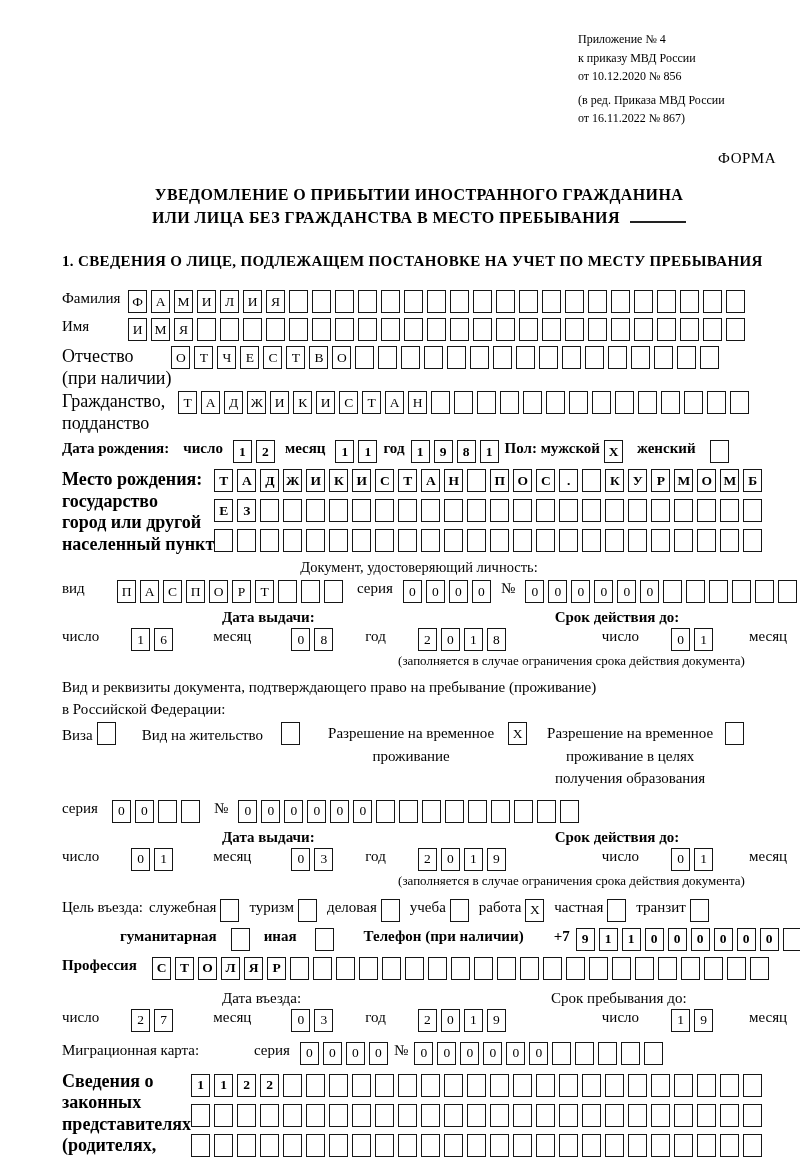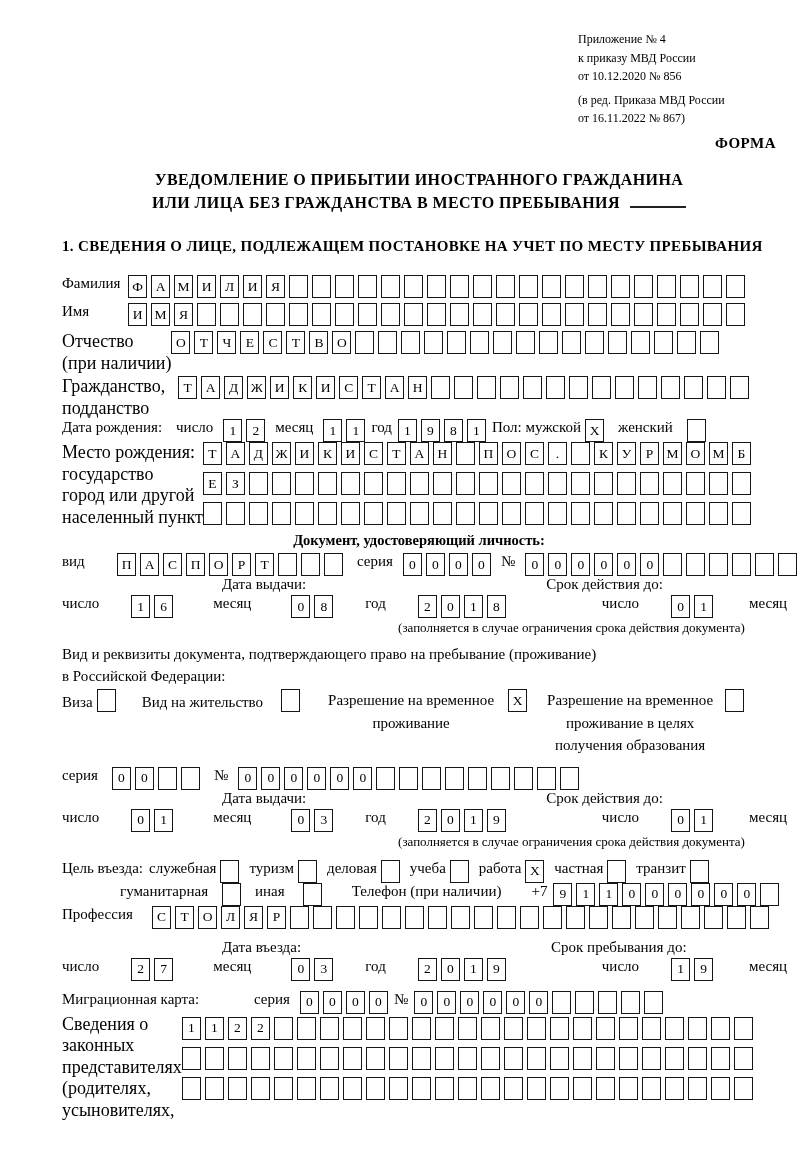--- a/index.html
+++ b/index.html
@@ -3,45 +3,45 @@
 <meta charset="utf-8">
 <style>
   html,body{margin:0;padding:0;background:#e9e9e9;}
   .page{
     width:800px;height:1163px;margin:0 auto;background:#fff;color:#000;
     font-family:"Liberation Serif","DejaVu Serif",serif;
     box-sizing:border-box;padding:30px 24px 0 62px;position:relative;overflow:hidden;
   }
   .hdr{margin-left:516px;font-size:12px;line-height:1.55;}
   .hdr .blk2{margin-top:5px;}
-  .forma{margin-top:7px;text-align:right;font-weight:bold;font-size:15px;letter-spacing:.5px;}
+  .forma{margin-top:22px;text-align:right;font-weight:normal;font-size:15px;letter-spacing:.5px;}
   .title{margin-top:16px;text-align:center;font-weight:bold;font-size:16px;line-height:1.45;letter-spacing:.4px;}
   .blank-line{display:inline-block;width:56px;border-bottom:2px solid #222;height:14px;margin-left:10px;vertical-align:baseline;}
   .sec-head{margin-top:24px;font-weight:bold;font-size:15px;letter-spacing:.35px;white-space:nowrap;}
   .frow{display:flex;align-items:flex-start;white-space:nowrap;}
   .frow.top{align-items:flex-start;}
   .lbl{font-size:15px;flex:0 0 auto;}
   .lblcol{flex:0 0 auto;font-size:18px;}
   .w65{width:66px;}　.w114{width:114px;}　.w144{width:145px;}
   .cells{display:flex;gap:4px;flex:0 0 auto;}
   .cell{
     width:19px;height:23px;border:1.6px solid #161616;box-sizing:border-box;background:#fff;
     display:inline-flex;align-items:center;justify-content:center;
     font-size:13.5px;font-family:"Liberation Serif",serif;flex:0 0 auto;
   }
   .cb{margin:0 4px;}
   .stack>div{line-height:21.5px;}
   .rowgap{margin-bottom:7px;}
   .dual{display:flex;font-size:15px;}
   .note{font-size:13px;text-align:center;}
   .optlbl{display:inline-block;text-align:center;font-size:15px;line-height:1.5;white-space:normal;}
-  .mt2{margin-top:2px;gap:13px;}.mt4{margin-top:4px;}.mt5{margin-top:5px;}.mt6{}
+  .mt2{margin-top:2px;gap:13px;}.mt4{margin-top:4px;}.mt5{margin-top:5px;}.mt6{margin-top:6px;font-weight:bold;}
   .mt8{margin-top:10px;}.mt10{margin-top:10px;}.mt20{margin-top:20px;}
   .center{text-align:center;}
-  .bold{font-weight:bold;}
+  .bold{font-weight:normal;}
   .gap6{width:6px;flex:0 0 auto;}.gap10{width:10px;flex:0 0 auto;}.gap14{width:14px;flex:0 0 auto;}
 </style>
 </head>
 <body>
 
 <div class="page">
 
   <div class="hdr">
     <div>Приложение № 4</div>
     <div>к приказу МВД России</div>

